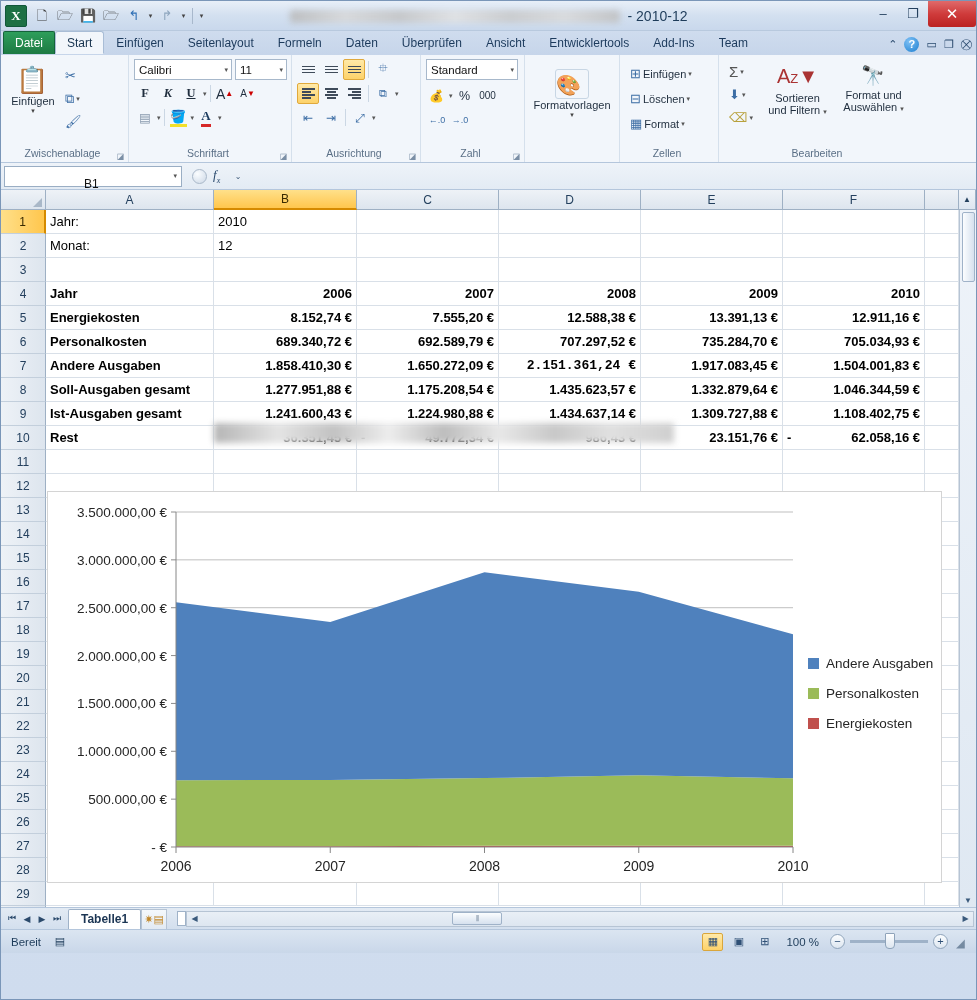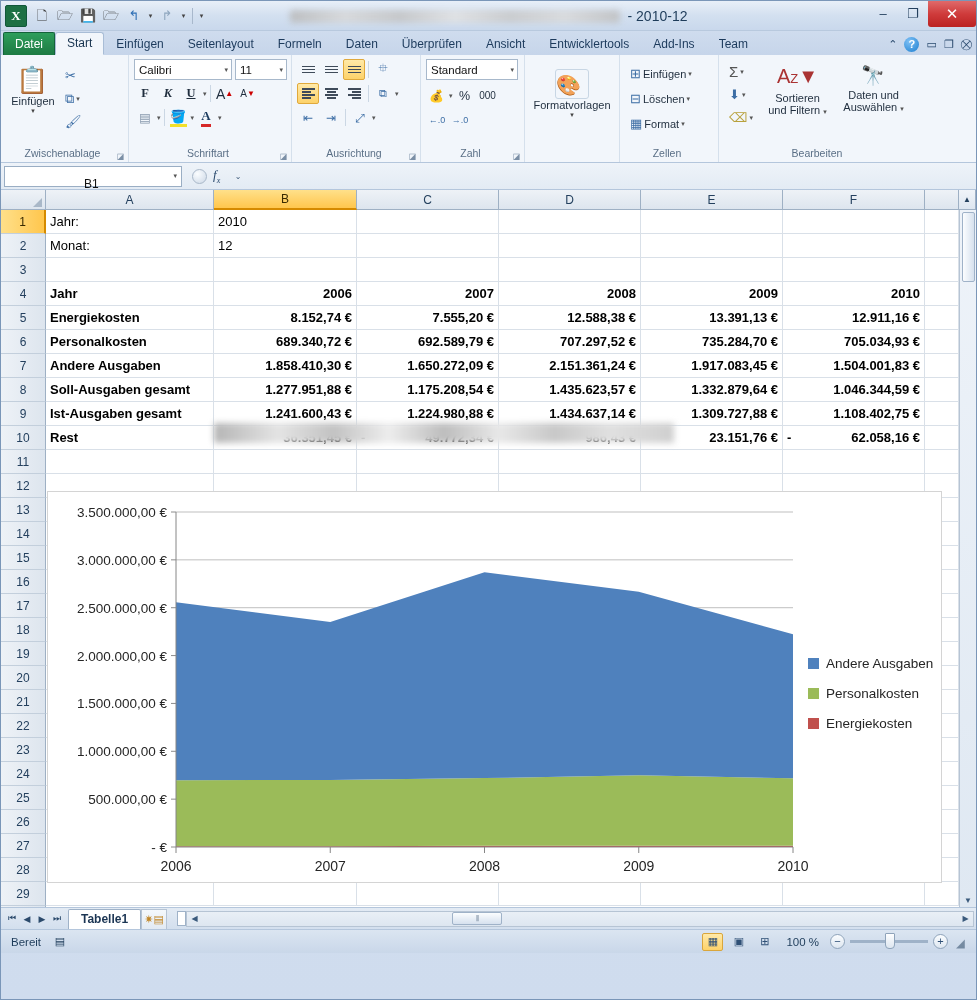--- a/index.html
+++ b/index.html
@@ -55,21 +55,21 @@
     font-size: 13px; color: #24405e; cursor: default;
   }
   .win-btn.close {
     width: 48px; height: 26px; margin-top: 0; color: #fff; font-size: 15px;
     background: linear-gradient(to bottom, #e06a6a 0%, #cf3b3b 50%, #bb2222 100%);
     border-radius: 0 0 3px 3px;
   }
 
   
   .tabbar {
-    height: 24px; display: flex; align-items: center; padding-left: 2px;
+    height: 24px; display: flex; align-items: flex-start; padding-left: 2px;
     background: linear-gradient(to bottom,#cfdcee,#c6d5ea);
     position: relative;
   }
   .tab {
     height: 22px; padding: 0 11px; font-size: 12px; color: #1c3a5c;
     display: flex; align-items: center; cursor: default;
     border: 1px solid transparent; border-bottom: none;
   }
   .tab.file {
     background: linear-gradient(to bottom,#2e9e5b,#1d7a43);
@@ -561,21 +561,21 @@
         <div class="bigbtn" style="width:74px;margin-left:6px;margin-top:2px">
           <div class="glyph" style="font-size:20px;line-height:26px;color:#a33">A<span style="font-size:13px">Z</span>▼</div>
           <div class="lbl">Sortieren</div>
           <div class="lbl">
             <span>und Filtern</span>
             <span class="caret7">▾</span>
           </div>
         </div>
         <div class="bigbtn" style="width:84px;margin-top:2px">
           <div class="glyph" style="font-size:19px;line-height:26px">🔭</div>
-          <div class="lbl">Daten und</div>
+          <div class="lbl">Format und</div>
           <div class="lbl">
             <span>Auswählen</span>
             <span class="caret7">▾</span>
           </div>
         </div>
       </div>
       <div class="rgroup-title">
         <span>Bearbeiten</span>
       </div>
     </div>
@@ -690,21 +690,21 @@
             <div class="cell b r" style="width: 142px;">692.589,79 €</div>
             <div class="cell b r" style="width: 142px;">707.297,52 €</div>
             <div class="cell b r" style="width: 142px;">735.284,70 €</div>
             <div class="cell b r" style="width: 142px;">705.034,93 €</div>
             <div class="cell" style="flex: 1 1 0%;"></div>
           </div>
           <div class="row">
             <div class="cell b" style="width: 168px;">Andere Ausgaben</div>
             <div class="cell b r" style="width: 143px;">1.858.410,30 €</div>
             <div class="cell b r" style="width: 142px;">1.650.272,09 €</div>
-            <div class="cell b r" style="width: 142px;">2.151.361,24 €</div>
+            <div class="cell b r" style="width: 142px; font-family: Liberation Mono, monospace;">2.151.361,24 €</div>
             <div class="cell b r" style="width: 142px;">1.917.083,45 €</div>
             <div class="cell b r" style="width: 142px;">1.504.001,83 €</div>
             <div class="cell" style="flex: 1 1 0%;"></div>
           </div>
           <div class="row">
             <div class="cell b" style="width: 168px;">Soll-Ausgaben gesamt</div>
             <div class="cell b r" style="width: 143px;">1.277.951,88 €</div>
             <div class="cell b r" style="width: 142px;">1.175.208,54 €</div>
             <div class="cell b r" style="width: 142px;">1.435.623,57 €</div>
             <div class="cell b r" style="width: 142px;">1.332.879,64 €</div>

